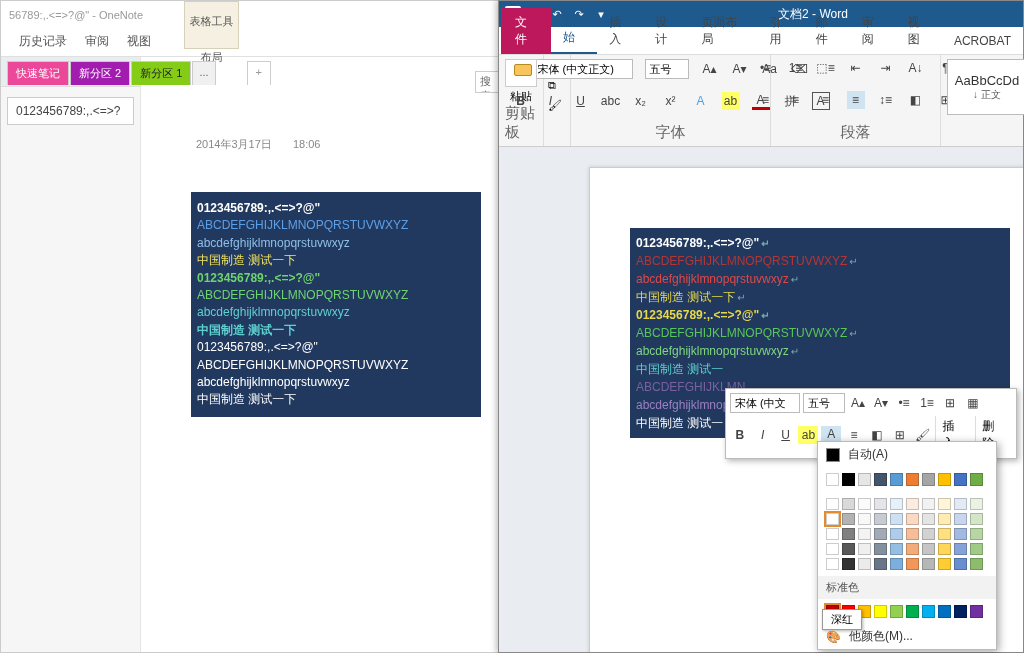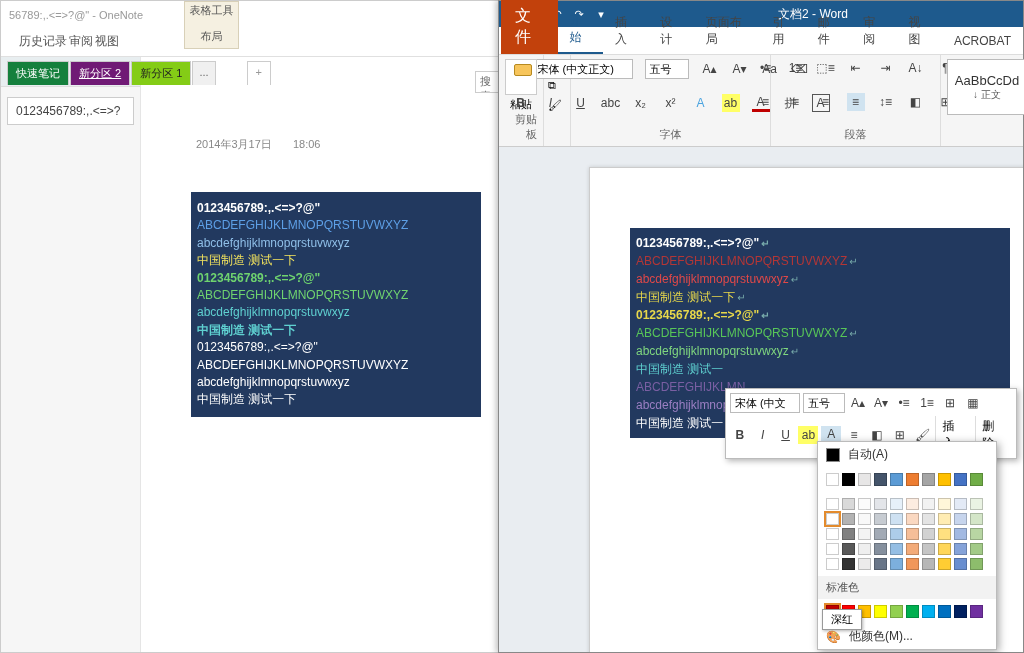--- a/index.html
+++ b/index.html
@@ -4,30 +4,30 @@
 <style>
 * { box-sizing: border-box; margin: 0; padding: 0; font-family: "Microsoft YaHei", "Segoe UI", sans-serif; }
 body { width: 1024px; height: 653px; overflow: hidden; background: #fff; position: relative; font-size: 12px; }
 
 
 .onenote { position: absolute; left: 0; top: 0; width: 665px; height: 653px; background: #fff; border: 1px solid #ccc; }
 .on-titlebar { height: 28px; display: flex; align-items: center; padding: 0 8px; background: #fff; color: #888; }
 .on-title { flex: 1; font-size: 11px; color: #999; }
 .on-title-controls { display: flex; gap: 12px; color: #999; margin-left: auto; margin-right: 40px;}
 .on-title-controls span { cursor: default; }
-.on-tabletool { position: absolute; left: 183px; top: 0; width: 55px; height: 48px; background: #f5f0e1; border: 1px solid #d8d0b8; font-size: 11px; text-align: center; padding-top: 1px; color: #555;}
-.on-tabletool .t2 { margin-top: 11px; }
-.on-ribbon-tabs { display: flex; gap: 2px; padding: 4px 18px; color: #555; font-size: 12px; height: 24px; align-items: center;}
+.on-tabletool { position: absolute; left: 183px; top: 0; width: 55px; height: 48px; background: #f5f0e1; border: 1px solid #d8d0b8; font-size: 11px; text-align: center; padding-top: 12px; color: #555;}
+.on-tabletool .t2 { margin-top: 21px; }
+.on-ribbon-tabs { display: flex; gap: 18px; padding: 4px 18px; color: #555; font-size: 12px; height: 24px; align-items: center;}
 .on-ribbon-border { border-bottom: 1px solid #e0e0e0; height: 4px; }
 .on-body { display: flex; height: calc(100% - 56px); }
 .on-sidebar { width: 140px; background: #f6f6f6; border-right: 1px solid #e5e5e5; display:flex; flex-direction:column;}
 .on-section-tabs { display: flex; height: 26px; background: #f6f6f6; }
 .on-tab { padding: 4px 8px; font-size: 11px; border: 1px solid #ccc; border-bottom: none; margin-right: 1px; position: relative;}
-.on-tab.blue { background: #15803d; color: #fff; }
-.on-tab.red { background: #701a75; color: #fff; text-decoration: underline; }
+.on-tab.blue { background: #ec4899; color: #fff; }
+.on-tab.red { background: #a21caf; color: #fff; }
 .on-tab.active { background: #84cc16; color: #222; }
 .on-tab.dots { background: #f0f0f0; color: #666; padding: 4px 6px; }
 .on-tab.plus { background: #fff; color: #999; width: 24px; text-align:center;}
 .on-addpage { padding: 6px 8px; color: #888; background:#e8eef0; border-bottom:1px solid #ddd; cursor:pointer;}
 .on-addpage::before { content: "⊕ "; }
 .on-page-item { padding: 6px 8px; color: #444; border: 1px solid #ccc; margin: 10px 6px; background:#fff;}
 .on-canvas { flex: 1; overflow: hidden; position: relative; }
 .on-meta { position: absolute; left: 55px; top: 80px; color: #888; font-size: 11px; }
 .on-meta .time { margin-left: 18px; }
 .on-content { position: absolute; left: 50px; top: 135px; width: 290px; background: #22395f; padding: 8px 6px; font-family: Consolas, monospace; font-size: 12px; line-height: 1.45; }
@@ -42,26 +42,26 @@
 .c-tealb { color: #5fd0d0; font-weight: bold;}
 .c-whiteN { color: #fff; }
 
 
 .word { position: absolute; left: 498px; top: 0; width: 526px; height: 653px; background: #fff; border: 1px solid #888; box-shadow: -2px 0 6px rgba(0,0,0,.25); }
 .w-topbar { height: 26px; background: #1e5a8d; display:flex; align-items:center; padding: 0 6px; color:#fff; }
 .w-qat { display:flex; gap:6px; align-items:center;}
 .w-qat span { width:16px; height:16px; display:inline-flex; align-items:center; justify-content:center; font-size:11px; cursor:pointer; }
 .w-doc-title { flex:1; text-align:center; font-size:12px; color:#fff; }
 .w-ribbon-tabs { height: 28px; background: #fff; border-bottom: 1px solid #ddd; display:flex; align-items:flex-end; padding-left:2px;}
-.w-file { background:#c2410c; color:#fff; padding:6px 14px; font-size:16px;}
+.w-file { background:#be185d; color:#fff; padding:6px 14px; font-size:12px;}
 .w-rtab { padding:6px 12px; font-size:12px; color:#444; cursor:pointer;}
 .w-rtab.active { color:#1e5a8d; border-bottom:2px solid #1e5a8d;}
 .w-ribbon { height: 92px; background: #f5f5f5; border-bottom: 1px solid #ccc; display:flex; font-size:11px;}
 .w-group { border-right:1px solid #ddd; padding:4px 6px; display:flex; flex-direction:column; align-items:center; justify-content:space-between;}
-.w-group .lbl { color:#666; font-size:11px;text-align:right; }
+.w-group .lbl { color:#666; font-size:15px; }
 .w-paste { width:48px; align-items:center; }
 .w-paste .ic { width:32px; height:40px; background:#fff; border:1px solid #ccc; margin-bottom:2px; position:relative;}
 .w-paste .ic::before{content:"";position:absolute;left:8px;top:4px;width:16px;height:10px;background:#f7c55b;border:1px solid #b78a20;border-radius:2px;}
 .w-clip-side { display:flex; flex-direction:column; gap:4px; padding:4px 4px 0 4px; border-right:1px solid #ddd;}
 .w-clip-side span { width:18px; height:16px; display:inline-block; cursor:pointer;}
 .w-font { flex:1; min-width:200px;}
 .w-frow { display:flex; gap:12px; align-items:center; margin-bottom:4px;}
 .w-sel { border:1px solid #bbb; background:#fff; padding:1px 4px; font-size:11px; height:20px; display:flex; align-items:center;}
 .w-sel.fn { width:100px; }
 .w-sel.sz { width:44px; }

